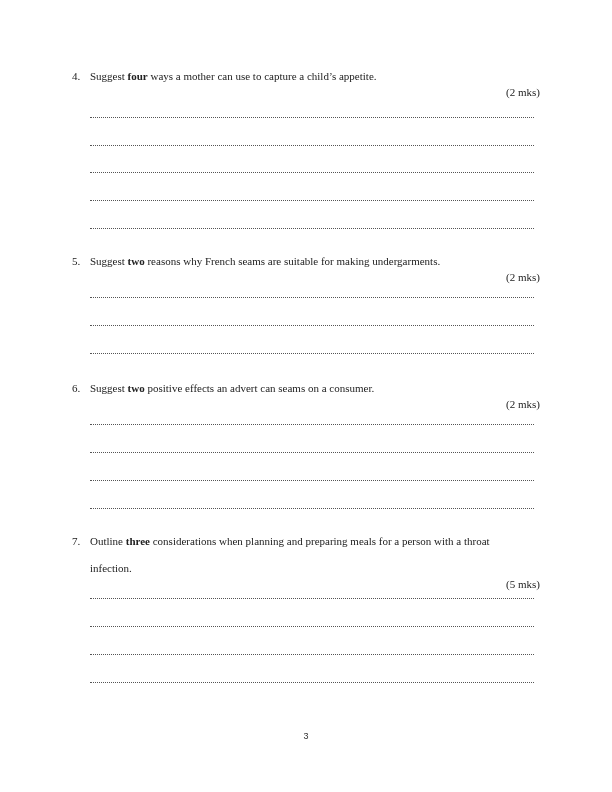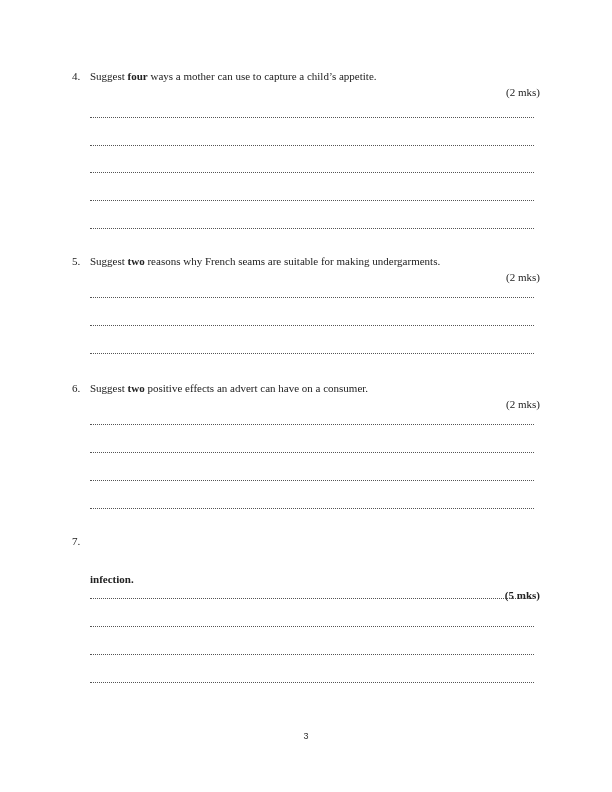--- a/index.html
+++ b/index.html
@@ -39,34 +39,35 @@
       <span class="marks">(2 mks)</span>
     </div>
   </div>
   <div class="dots" style="top:297px;"></div>
   <div class="dots" style="top:325px;"></div>
   <div class="dots" style="top:353px;"></div>
 
   <div class="q" style="top:381px;">
     <div class="qline">
       <span class="num">6.</span>
-      <span class="text"><span>Suggest </span><b>two</b><span> positive effects an advert can have on a consumer.</span></span>
+      <span class="text"><span>Suggest </span><b>two</b><span> positive effects an advert can seams on a consumer.</span></span>
       <span class="marks">(2 mks)</span>
     </div>
   </div>
   <div class="dots" style="top:424px;"></div>
   <div class="dots" style="top:452px;"></div>
   <div class="dots" style="top:480px;"></div>
   <div class="dots" style="top:508px;"></div>
 
   <div class="q" style="top:534px;">
     <div class="qline">
       <span class="num">7.</span>
+      <span class="text"><span>Outline </span><b>three</b><span> considerations when planning and preparing meals for a person with a throat</span></span>
     </div>
-    <div class="qline" style="margin-top:24px;font-weight:bold;">
+    <div class="qline" style="margin-top:13px;">
       <span class="text">infection.</span>
       <span class="marks">(5 mks)</span>
     </div>
   </div>
   <div class="dots" style="top:598px;"></div>
   <div class="dots" style="top:626px;"></div>
   <div class="dots" style="top:654px;"></div>
   <div class="dots" style="top:682px;"></div>
 
   <div class="pagenum">3</div>

